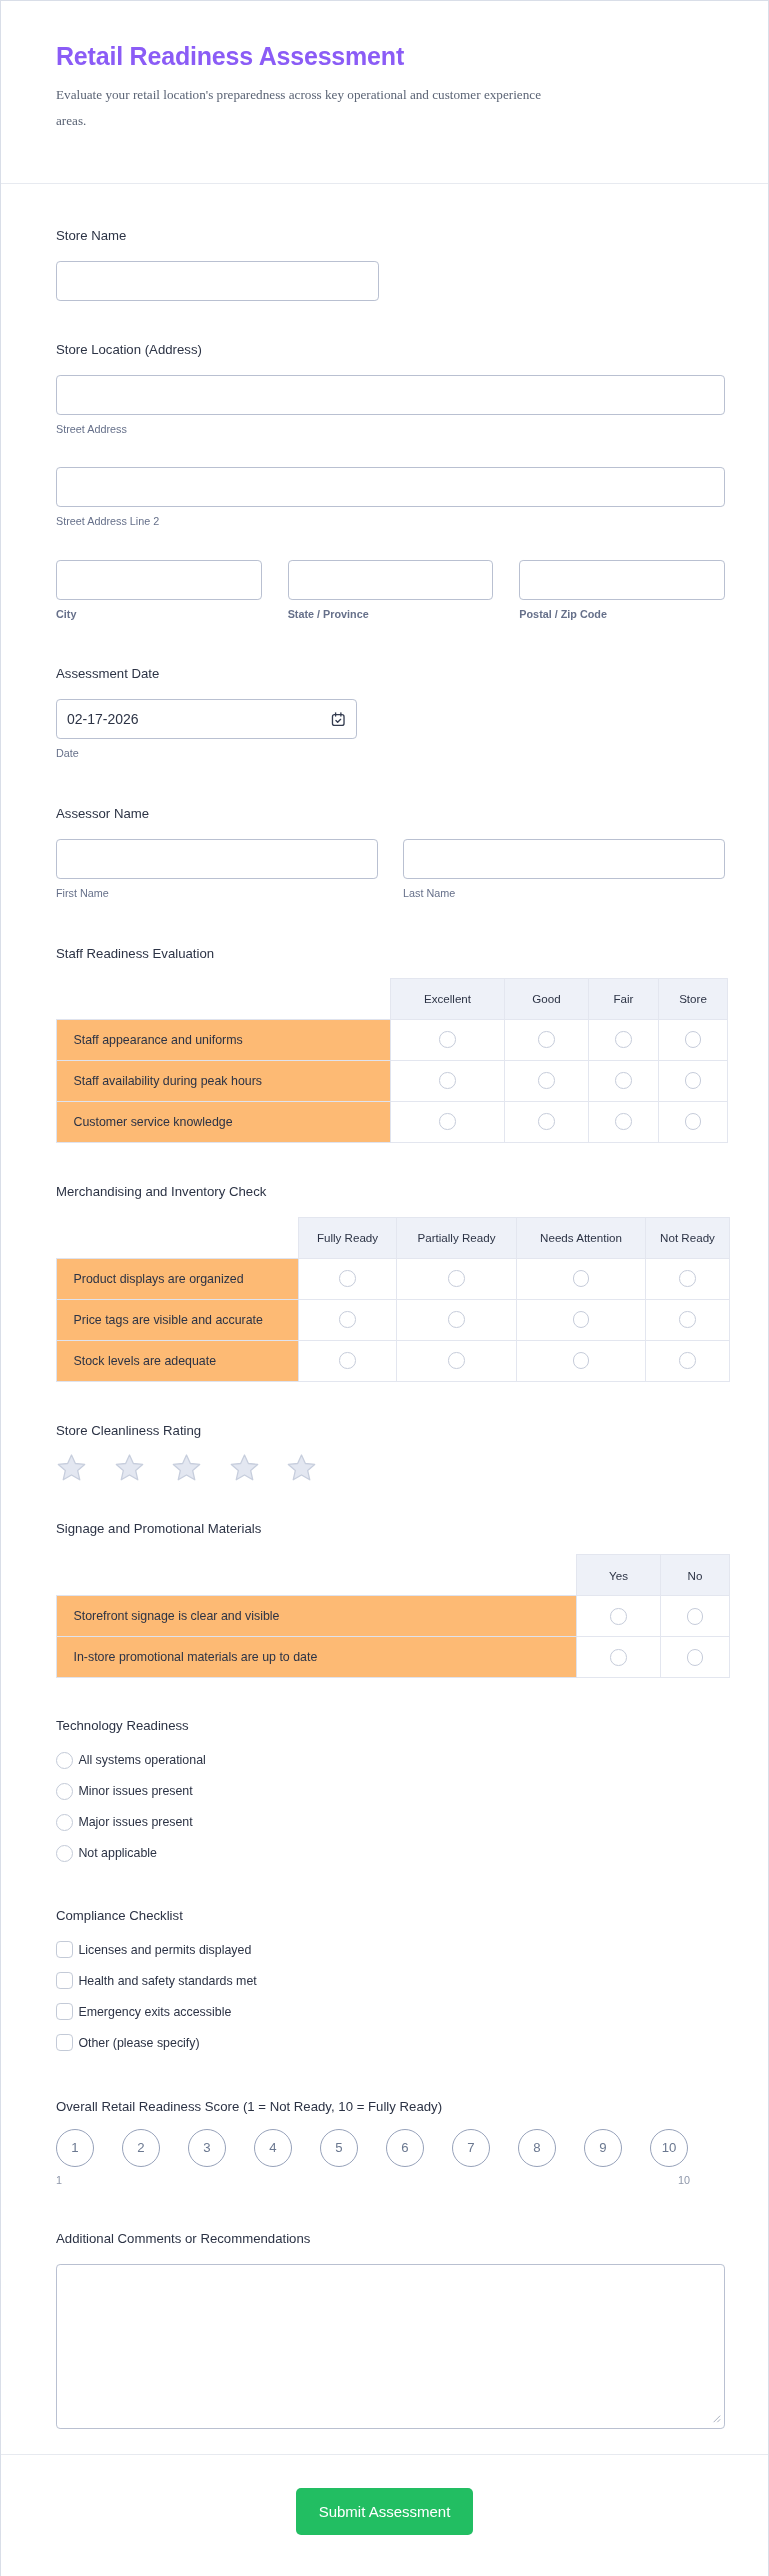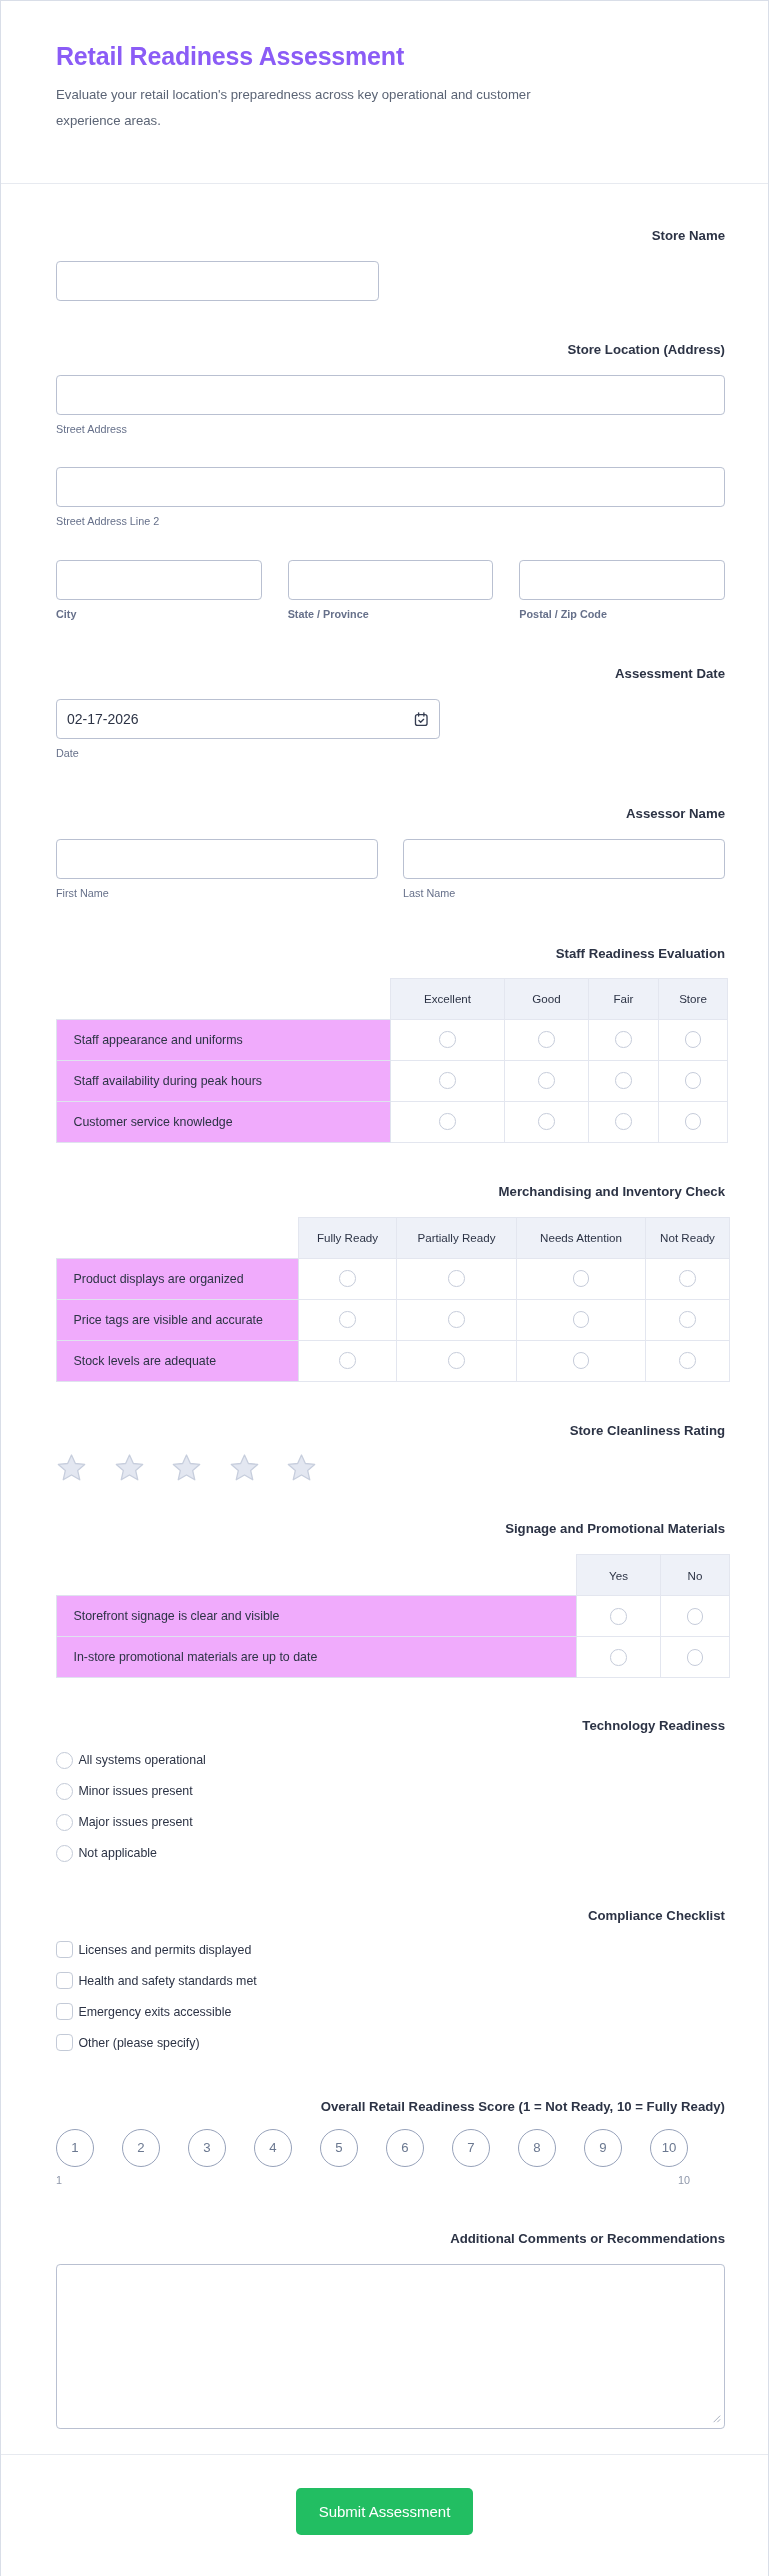--- a/index.html
+++ b/index.html
@@ -11,25 +11,25 @@
   }
   .card {
     width: 769px;
     min-height: 2576px;
     background: #ffffff;
     border: 0.8px solid #d9dee8;
   }
   
   .form-header { padding: 41px 55px 48px 55px; border-bottom: 0.8px solid #e7eaf0; }
   .form-title { font-size: 25px; line-height: 28px; font-weight: 700; color: #8b5cf6; letter-spacing: -0.2px; }
-  .form-subtitle { margin-top: 11.6px; font-size: 13.2px; line-height: 26.5px; color: #5b6475; max-width: 513px; }
+  .form-subtitle { margin-top: 11.6px; font-size: 13.2px; line-height: 26.5px; color: #5b6475; max-width: 513px; font-family: Liberation Serif, serif; }
 
   
   .form-body { padding: 0 43px 25px 55px; }
-  .q-label { display: block; font-size: 13.2px; line-height: 16.5px; font-weight: 700; color: #2c3345; text-align: right; }
+  .q-label { display: block; font-size: 13.2px; line-height: 16.5px; font-weight: 400; color: #2c3345; }
   .sublabel { margin-top: 8.3px; font-size: 10.8px; line-height: 13.2px; color: #66708a; }
 
   .text-input, .date-input, .comments-textarea {
     display: block;
     width: 100%;
     height: 40px;
     border: 0.8px solid #b9c0d1;
     border-radius: 4.1px;
     background: #fff;
     font-family: inherit;
@@ -53,35 +53,35 @@
   .q-checkbox-group { margin-top: 39px; }
   .q-scale { margin-top: 41px; }
   .q-comments { margin-top: 44px; }
 
   .street2-input { margin-top: 31px; }
   .city-grid { margin-top: 31px; display: grid; grid-template-columns: 1fr 1fr 1fr; column-gap: 26px; }
   .city-grid-subs { display: grid; grid-template-columns: 1fr 1fr 1fr; column-gap: 26px; font-weight: bold; }
   .name-grid { display: grid; grid-template-columns: 1fr 1fr; column-gap: 25px; }
 
   
-  .date-wrap { position: relative; width: 384px; margin-top: 16.5px; }
+  .date-wrap { position: relative; width: 301px; margin-top: 16.5px; }
   .date-input { font-size: 14px; padding-right: 36px; }
   .cal-icon { position: absolute; right: 10.8px; top: 11.6px; width: 16.5px; height: 16.5px; pointer-events: none; }
 
   
   .matrix { margin-top: 16.5px; border-collapse: collapse; table-layout: fixed; width: 672px; }
   .matrix.mt18 { margin-top: 15px; }
   .matrix th, .matrix td { font-weight: normal; }
   .matrix thead th {
     height: 41px; background: #eef1f8; border: 0.8px solid #e3e6ef;
     font-size: 11.6px; color: #2c3345; text-align: center; vertical-align: middle;
   }
   .matrix thead th.corner { background: transparent; border: none; }
   .matrix tbody th.rowlabel {
-    background: #f0abfc; border: 0.8px solid #dfe3ee; text-align: left;
+    background: #fdba74; border: 0.8px solid #dfe3ee; text-align: left;
     font-size: 12.4px; color: #2c3345; padding: 0 13.2px 0 16.5px; vertical-align: middle;
   }
   .matrix tbody td { background: #fff; border: 0.8px solid #e3e6ef; text-align: center; vertical-align: middle; height: 41px; }
   .matrix.rows50 tbody td, .matrix.rows50 tbody th { height: 41px; }
 
   .radio, .m-radio {
     display: inline-block; background: #fff; border: 0.8px solid #c6ccda; border-radius: 50%;
   }
   .m-radio { width: 16.5px; height: 16.5px; vertical-align: middle; }
 

